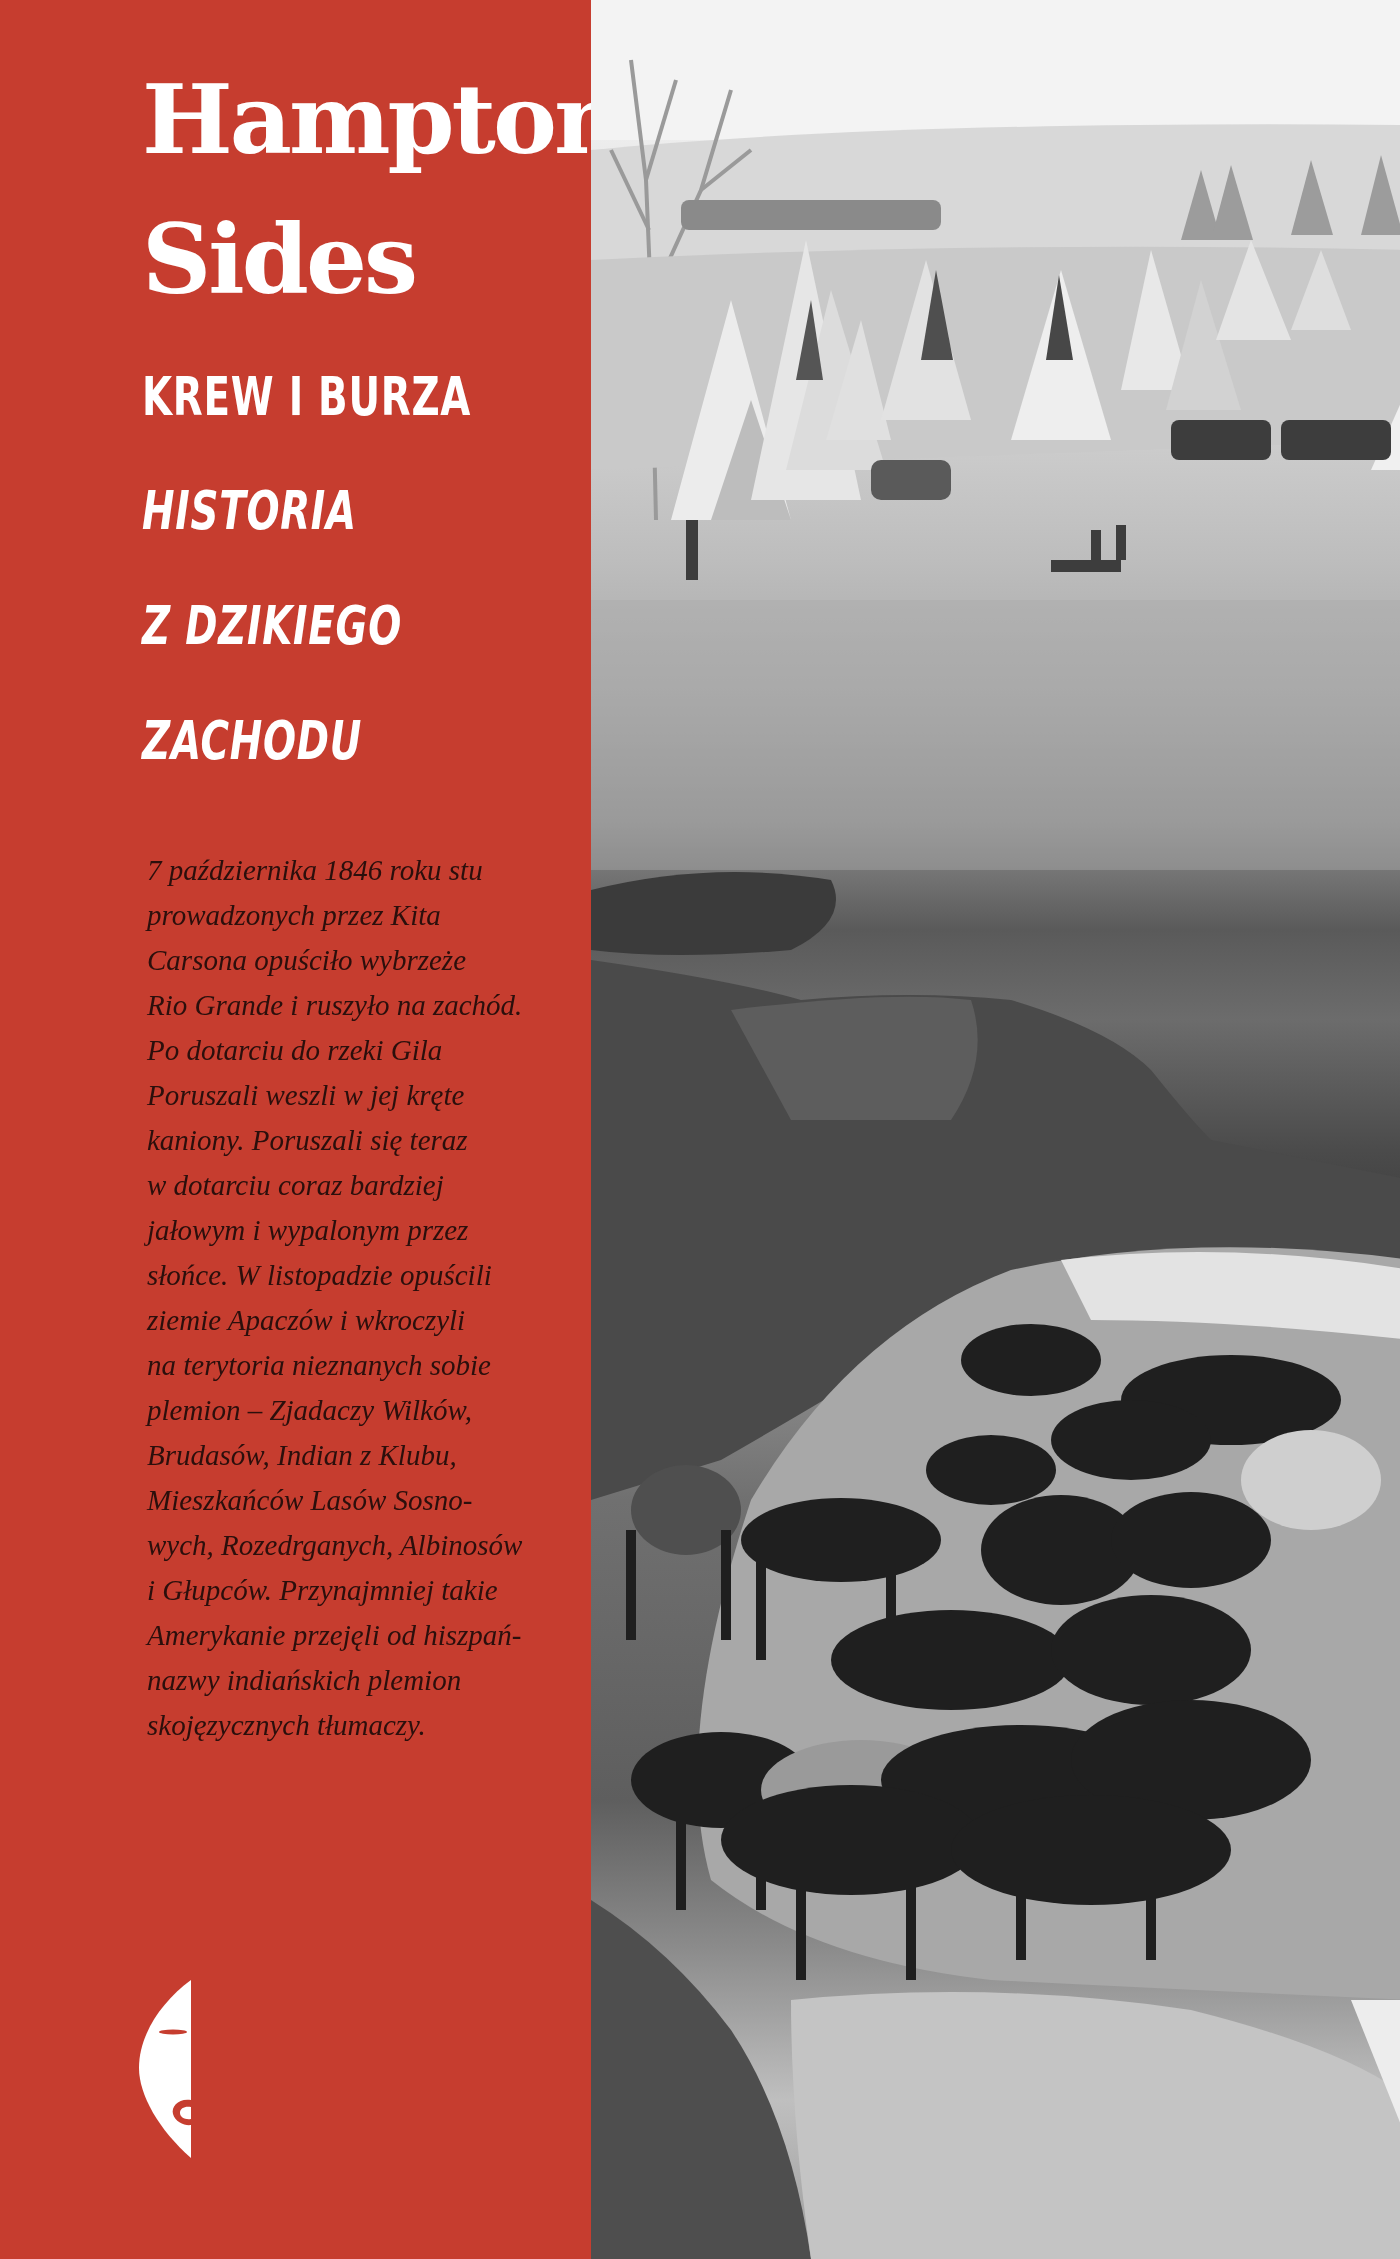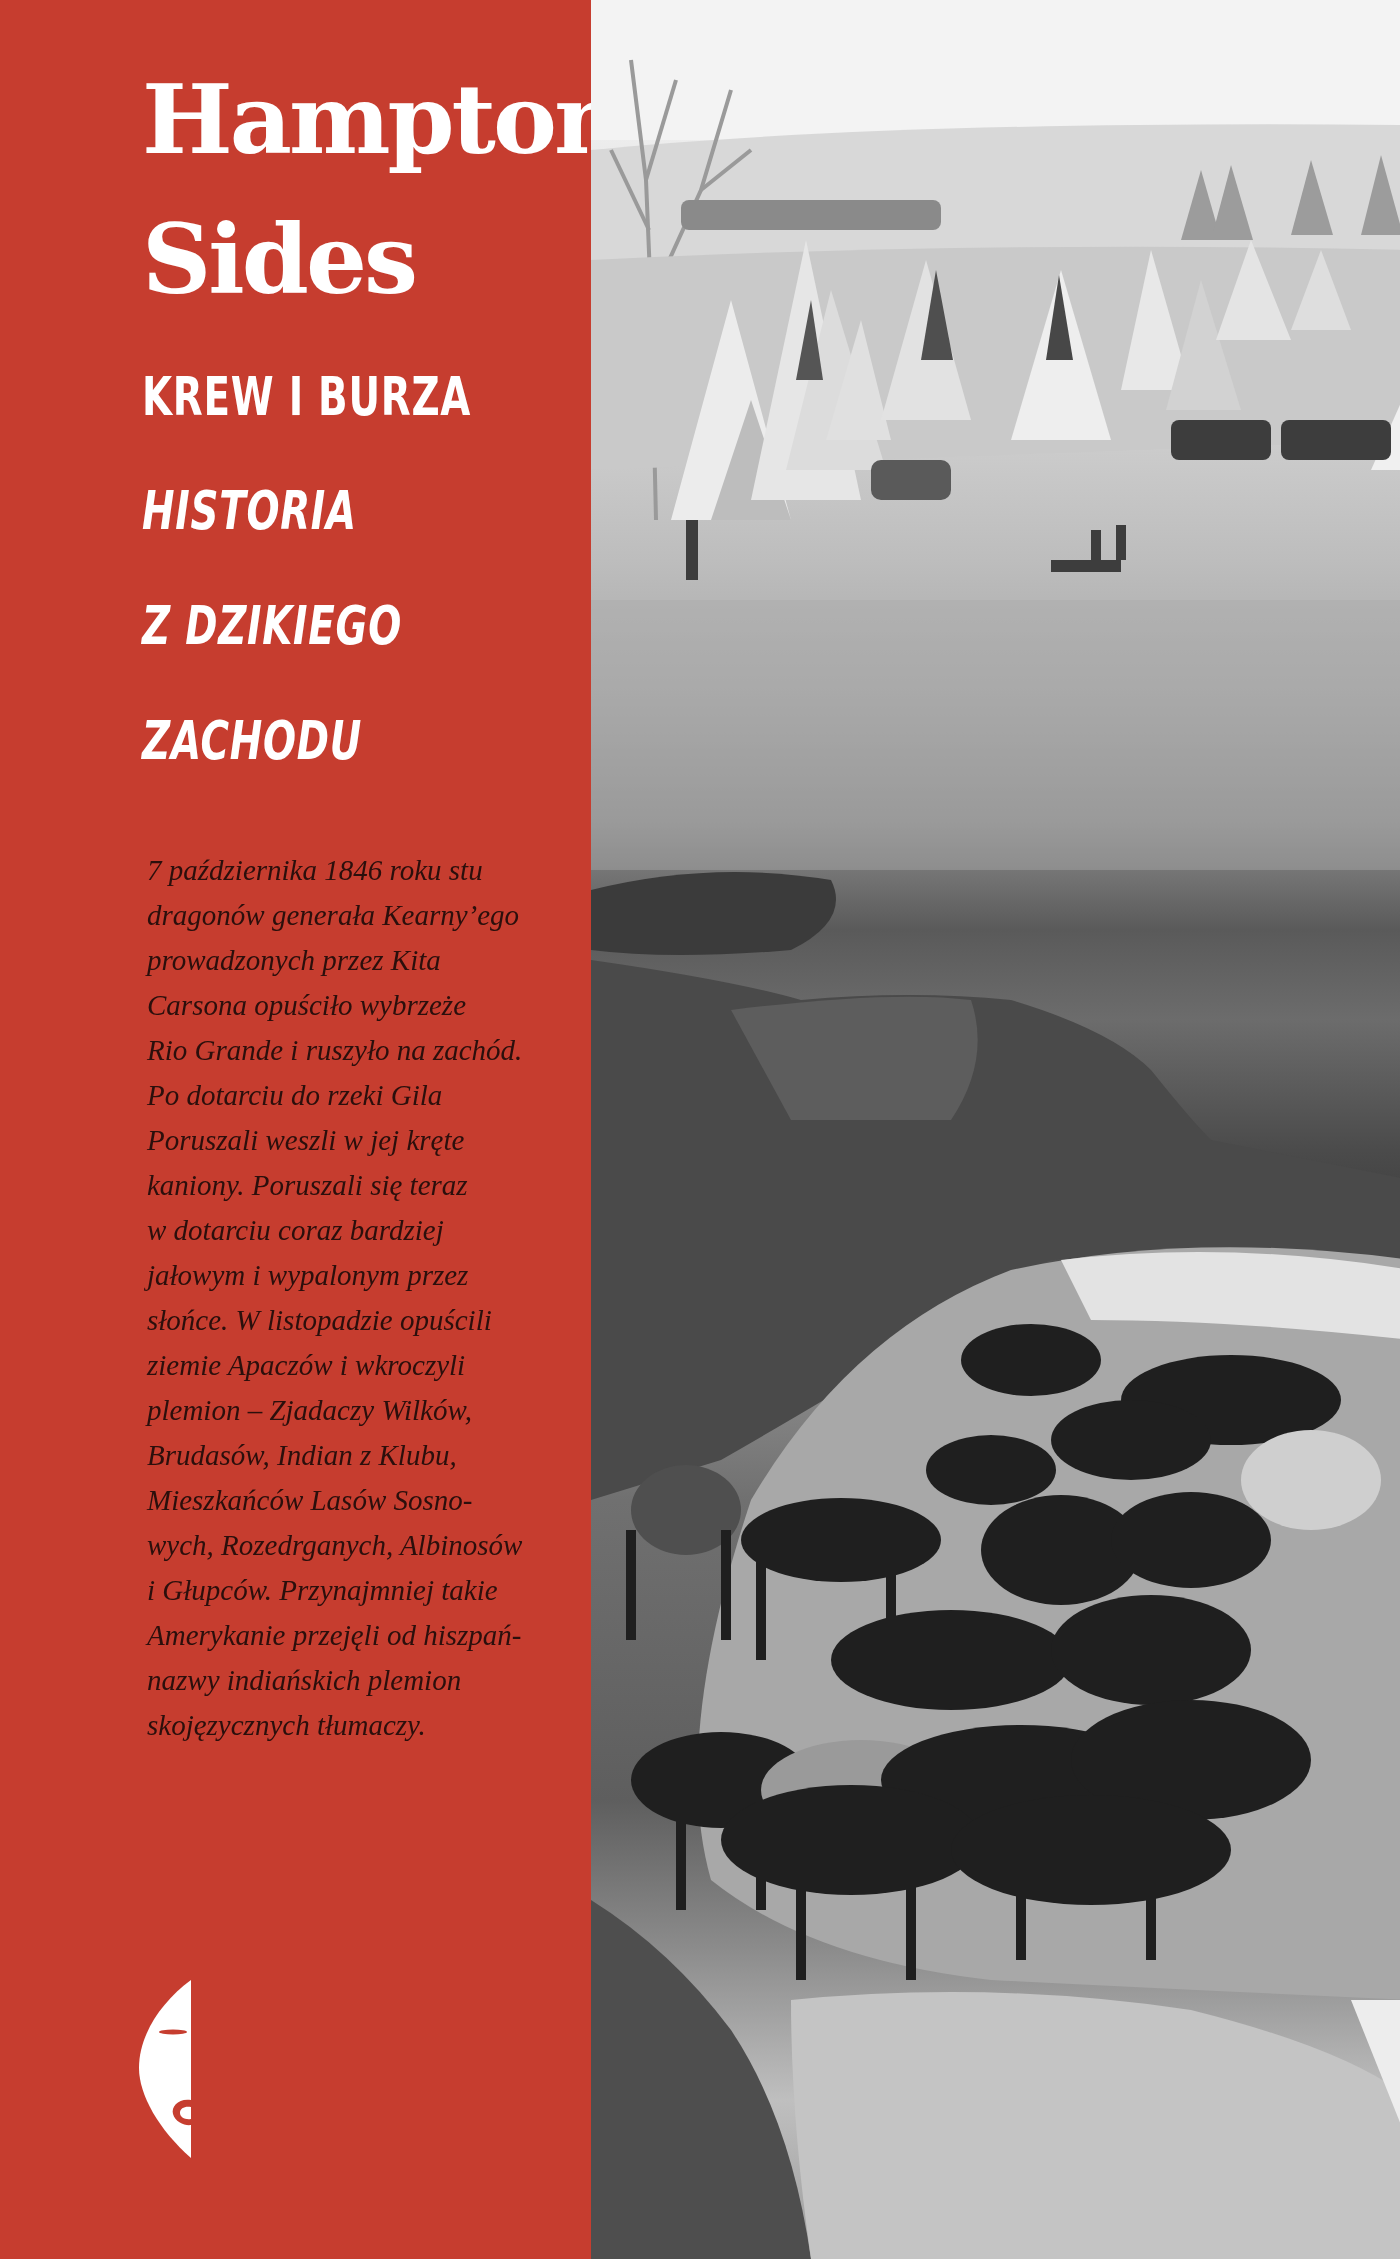--- a/index.html
+++ b/index.html
@@ -31,31 +31,31 @@
     <div class="author l1">Hampton</div>
     <div class="author l2">Sides</div>
 
     <div class="headline h1">KREW I BURZA</div>
     <div class="headline italic h2">HISTORIA</div>
     <div class="headline italic h3">Z DZIKIEGO</div>
     <div class="headline italic h4">ZACHODU</div>
 
     <ul class="blurb">
       <li>7 października 1846 roku stu</li>
-      <li>dragonów generała Kearny’ego</li>
       <li>prowadzonych przez Kita</li>
       <li>Carsona opuściło wybrzeże</li>
       <li>Rio Grande i ruszyło na zachód.</li>
       <li>Po dotarciu do rzeki Gila</li>
       <li>Poruszali weszli w jej kręte</li>
       <li>kaniony. Poruszali się teraz</li>
       <li>w dotarciu coraz bardziej</li>
       <li>jałowym i wypalonym przez</li>
       <li>słońce. W listopadzie opuścili</li>
       <li>ziemie Apaczów i wkroczyli</li>
+      <li>na terytoria nieznanych sobie</li>
       <li>plemion – Zjadaczy Wilków,</li>
       <li>Brudasów, Indian z Klubu,</li>
       <li>Mieszkańców Lasów Sosno-</li>
       <li>wych, Rozedrganych, Albinosów</li>
       <li>i Głupców. Przynajmniej takie</li>
       <li>Amerykanie przejęli od hiszpań-</li>
       <li>nazwy indiańskich plemion</li>
       <li>skojęzycznych tłumaczy.</li>
     </ul>
 

